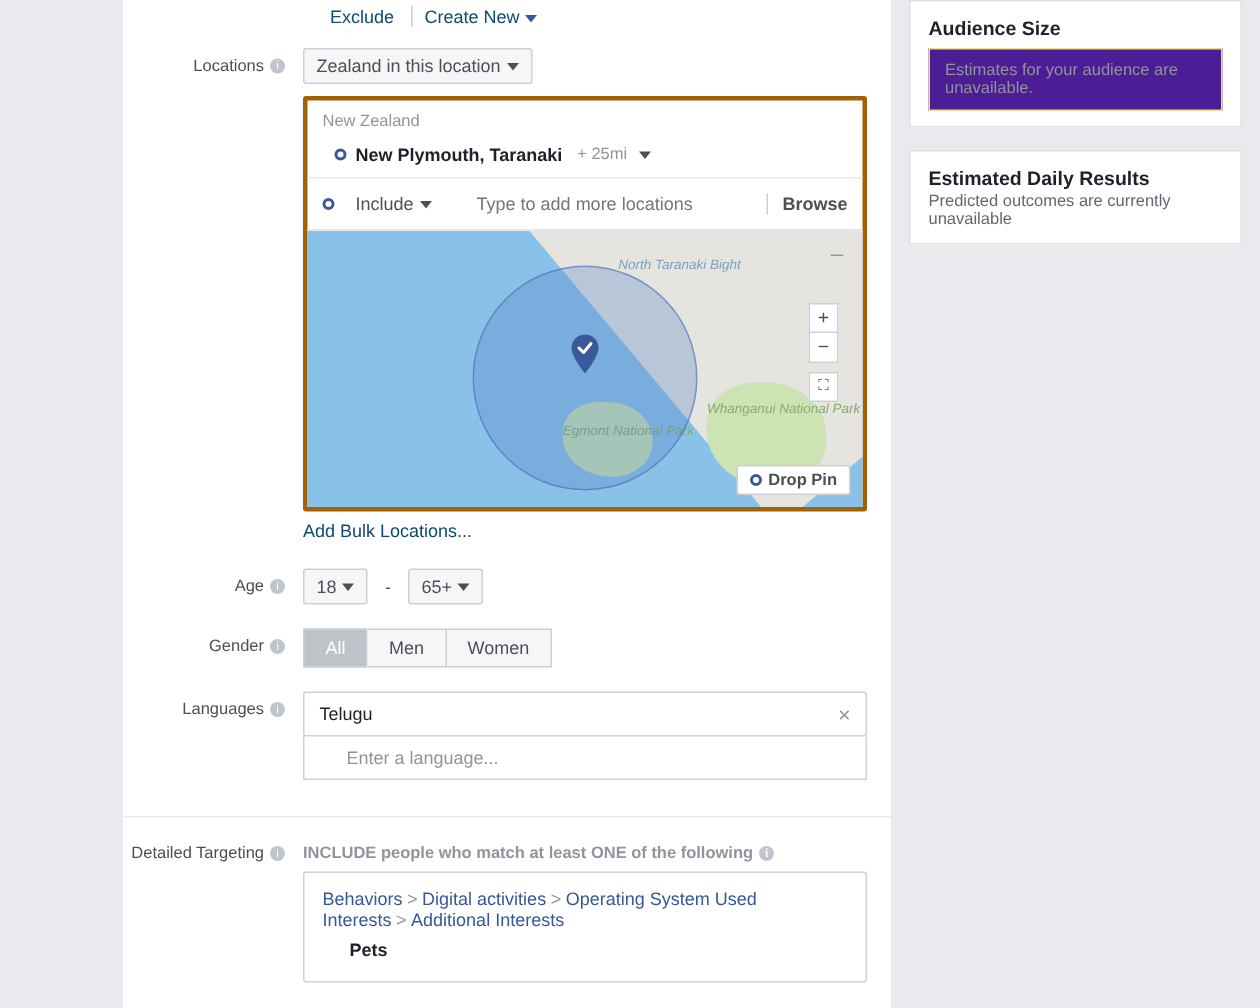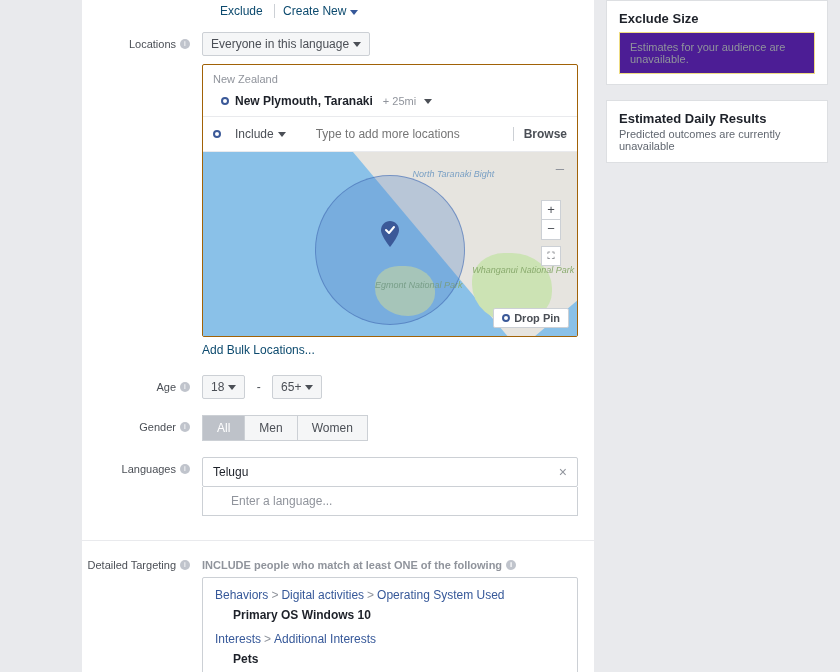--- a/index.html
+++ b/index.html
@@ -19,21 +19,21 @@
   .info-dot { width: 10px; height: 10px; border-radius: 50%; background: #c0c4cc; color: #fff; font-size: 8px; line-height: 10px; text-align: center; display: inline-block; }
 
   .link { color: #0c4a6e; font-size: 12px; cursor: pointer; }
   .toplinks { padding: 4px 0 10px 138px; font-size: 12px; color: #365899; }
   .toplinks .sep { border-right: 1px solid #ccd0d5; margin: 0 8px; }
 
   .dd { display: inline-flex; align-items: center; gap: 4px; border: 1px solid #ccd0d5; background: #f5f6f7; border-radius: 2px; padding: 4px 8px; color: #4b4f56; cursor: pointer; font-size: 12px; }
   .dd.lite { background: #fff; border: none; }
   .caret { border-left: 4px solid transparent; border-right: 4px solid transparent; border-top: 5px solid #4b4f56; width: 0; height: 0; display: inline-block; }
 
-  .loc-box { border: 1px solid #a16207; border-radius: 2px; margin-top: 8px; }
+  .loc-box { border: 3px solid #a16207; border-radius: 2px; margin-top: 8px; }
   .loc-head { padding: 8px 10px 6px; color: #90949c; font-size: 11px; }
   .loc-item { display: flex; align-items: center; gap: 6px; padding: 3px 10px 8px 18px; font-size: 12px; }
   .loc-pin-ic { width: 8px; height: 8px; border-radius: 50%; background: #fff; border: 2px solid #3b5998; display: inline-block; }
   .loc-rad { color: #90949c; font-size: 11px; margin-left: 4px; }
   .loc-actions { border-top: 1px solid #e9eaed; padding: 6px 10px; display: flex; align-items: center; gap: 6px; }
   .loc-actions input { border: none; outline: none; flex: 1; font-size: 12px; color: #6d28d9; background: transparent; margin-left: 16px; }
   .loc-browse { color: #4b4f56; font-weight: bold; font-size: 12px; border-left: 1px solid #ccd0d5; padding-left: 10px; cursor: pointer; }
 
   .map { position: relative; height: 185px; border-top: 1px solid #e9eaed; overflow: hidden; background: #8ac1e8; }
   .land { position: absolute; left: 40%; top: 0; width: 70%; height: 140%; background: #e6e4df; transform: rotate(-40deg); transform-origin: top left; }
@@ -91,21 +91,21 @@
       </span>
     </div>
 
     <div class="row">
       <div class="lab">
         <span>Locations</span>
           <span class="info-dot">i</span>
       </div>
       <div class="val">
         <div class="dd">
-          <span>Everyone in this language</span>
+          <span>Zealand in this location</span>
             <span class="caret"></span>
         </div>
 
         <div class="loc-box">
           <div class="loc-head">New Zealand</div>
           <div class="loc-item">
             <span class="loc-pin-ic"></span>
             <b>New Plymouth, Taranaki</b>
             <span class="loc-rad">+ 25mi</span>
             <span class="caret" style="margin-left:2px"></span>
@@ -216,37 +216,36 @@
       <div class="val">
         <div class="include-h">
           <span>INCLUDE people who match at least ONE of the following</span>
             <span class="info-dot">i</span>
         </div>
         <div class="target-box">
           <div class="target-body">
             <div class="bc">
               <span>Behaviors</span><span class="sep">&gt;</span><span>Digital activities</span><span class="sep">&gt;</span><span>Operating System Used</span>
             </div>
-            <div class="tleaf">Primary OS Windows 10</div>
             <div class="bc">
               <span>Interests</span><span class="sep">&gt;</span><span>Additional Interests</span>
             </div>
             <div class="tleaf">Pets</div>
           </div>
 
         </div>
       </div>
     </div>
 
   </div>
 
   <div class="panel-side">
     <div class="sidecard">
       <div class="sidecard-pad">
-        <div class="sidecard-h">Exclude Size</div>
+        <div class="sidecard-h">Audience Size</div>
         <div class="sidecard-note">Estimates for your audience are unavailable.</div>
       </div>
     </div>
     <div class="sidecard">
       <div class="sidecard-pad">
         <div class="sidecard-h">Estimated Daily Results</div>
         <div class="side-sub">Predicted outcomes are currently unavailable</div>
       </div>
     </div>
   </div>

